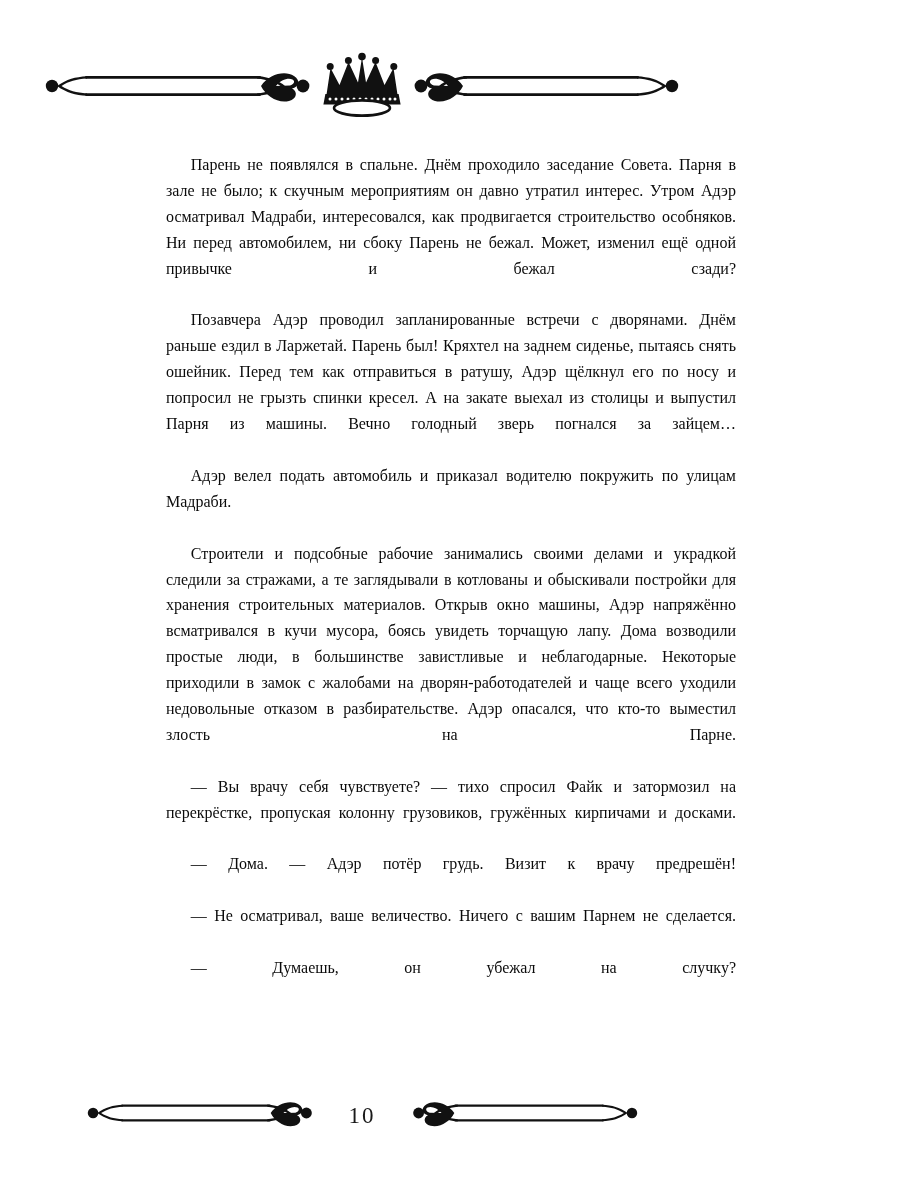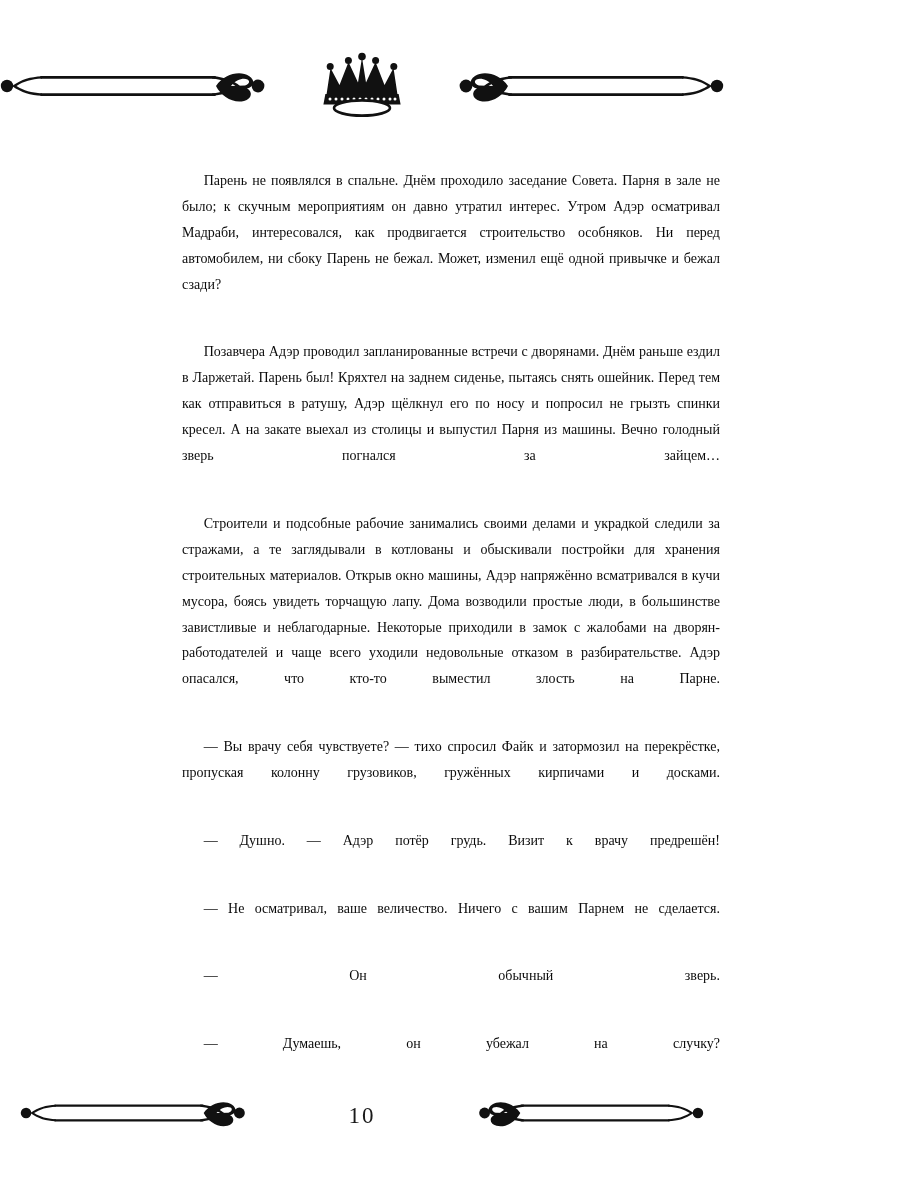--- a/index.html
+++ b/index.html
@@ -24,21 +24,21 @@
     height: 1200px;
   }
 
   
   .ornament-band {
     position: absolute;
     left: 0;
     width: 724px;
     display: flex;
     align-items: center;
-    justify-content: space-between;
+    justify-content: center;
   }
   .ornament-header { top: 52px; height: 72px; }
   .ornament-footer { top: 1092px; height: 46px; }
 
   .rule-wrap { display: block; }
 
   .crown-wrap {
     display: block;
     margin: 0 4px;
   }
@@ -54,22 +54,22 @@
   }
 
   
   .textblock {
     position: absolute;
     left: 166px;
     top: 152px;
     width: 570px;
   }
   .textblock p {
-    margin: 16px;
-    font-size: 14px;
+    margin: 0;
+    font-size: 16px;
     line-height: 25.9px;
     text-align: justify;
     text-justify: inter-word;
     text-indent: 1.55em;
     hyphens: manual;
     word-spacing: 0.01em;
   }
   
   .textblock p::after {
     content: "";
@@ -174,25 +174,25 @@
                    C 250.5 15.2, 249 18.6, 245 19.6 Z" fill-rule="evenodd"></path>
           <circle cx="258" cy="20" r="6.4"></circle>
         </g>
       </svg>
     </span>
   </div>
 
   <div class="textblock">
     <p>Парень не появлялся в спальне. Днём проходило заседание Совета. Парня в зале не было; к скучным мероприятиям он давно утратил интерес. Утром Адэр осматривал Мадраби, интересовался, как продвигается строительство особняков. Ни перед автомобилем, ни сбоку Парень не бежал. Может, изменил ещё одной привычке и бежал сзади?</p>
     <p>Позавчера Адэр проводил запланированные встречи с дворянами. Днём раньше ездил в Ларжетай. Парень был! Кряхтел на заднем сиденье, пытаясь снять ошейник. Перед тем как отправиться в ратушу, Адэр щёлкнул его по носу и попросил не грызть спинки кресел. А на закате выехал из столицы и выпустил Парня из машины. Вечно голодный зверь погнался за зайцем…</p>
+    <p>Адэр велел подать автомобиль и приказал водителю покружить по улицам Мадраби.</p>
     <p>Строители и подсобные рабочие занимались своими делами и украдкой следили за стражами, а те заглядывали в котлованы и обыскивали постройки для хранения строительных материалов. Открыв окно машины, Адэр напряжённо всматривался в кучи мусора, боясь увидеть торчащую лапу. Дома возводили простые люди, в большинстве завистливые и неблагодарные. Некоторые приходили в замок с жалобами на дворян-работодателей и чаще всего уходили недовольные отказом в разбирательстве. Адэр опасался, что кто-то выместил злость на Парне.</p>
     <p>— Вы врачу себя чувствуете? — тихо спросил Файк и затормозил на перекрёстке, пропуская колонну грузовиков, гружённых кирпичами и досками.</p>
-    <p>— Душно. — Адэр потёр грудь. Визит к врачу предрешён!</p>
+    <p>— Дома. — Адэр потёр грудь. Визит к врачу предрешён!</p>
     <p>— Не осматривал, ваше величество. Ничего с вашим Парнем не сделается.</p>
-    <p>— Он обычный зверь.</p>
     <p>— Думаешь, он убежал на случку?</p>
 
   </div>
 
   <div class="ornament-band ornament-footer">
 
     <span class="rule-wrap">
       <svg width="268" height="34" viewBox="0 0 268 40" xmlns="http://www.w3.org/2000/svg">
         <g fill="#111111">
           <circle cx="7" cy="20" r="6.2"></circle>

